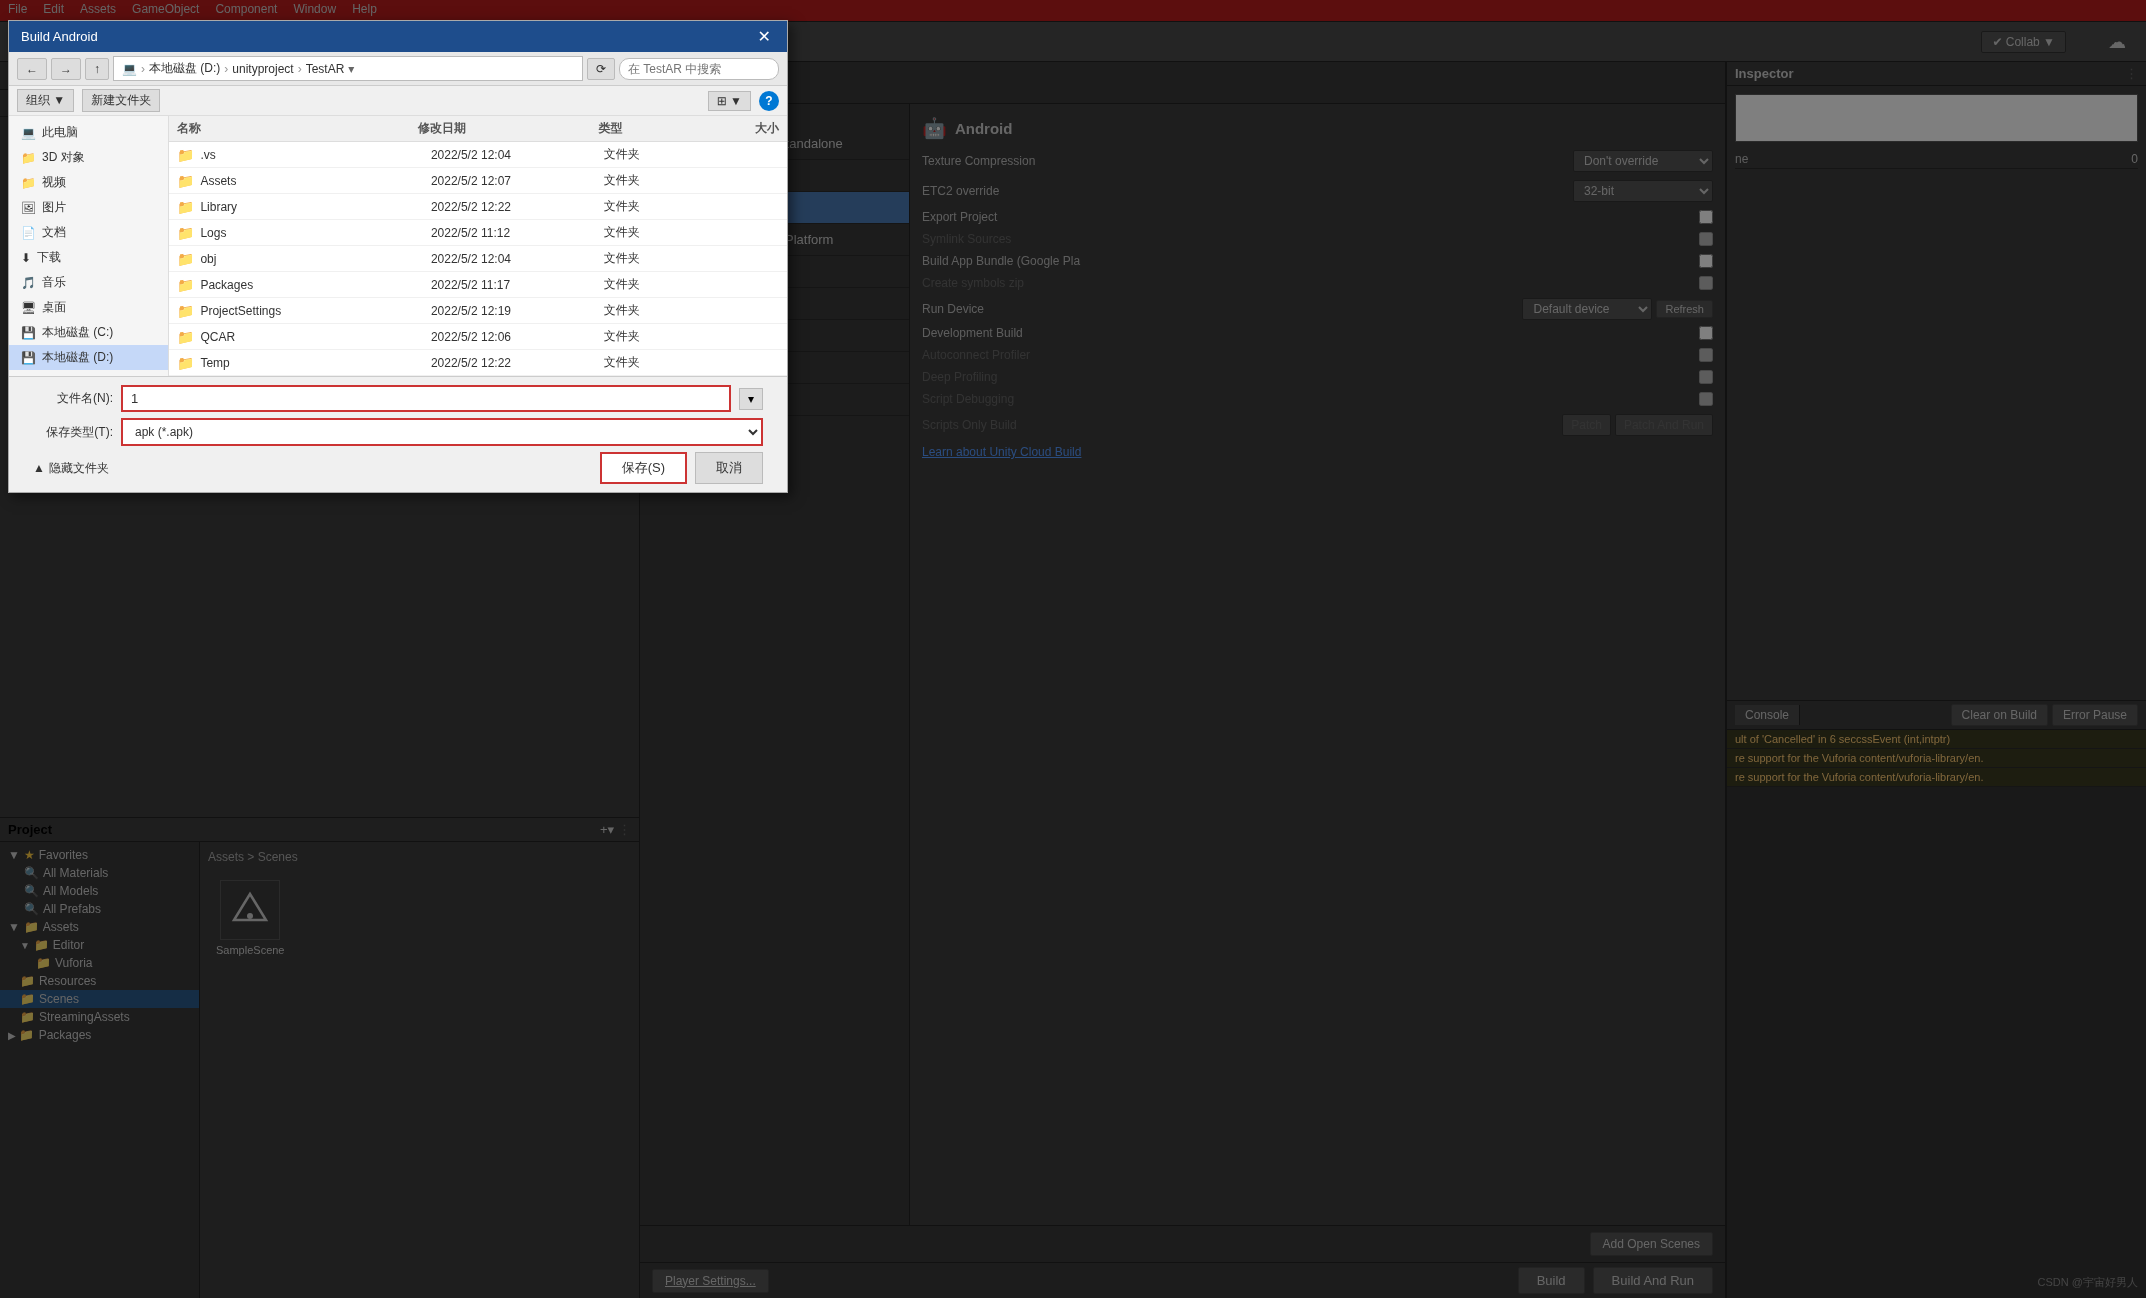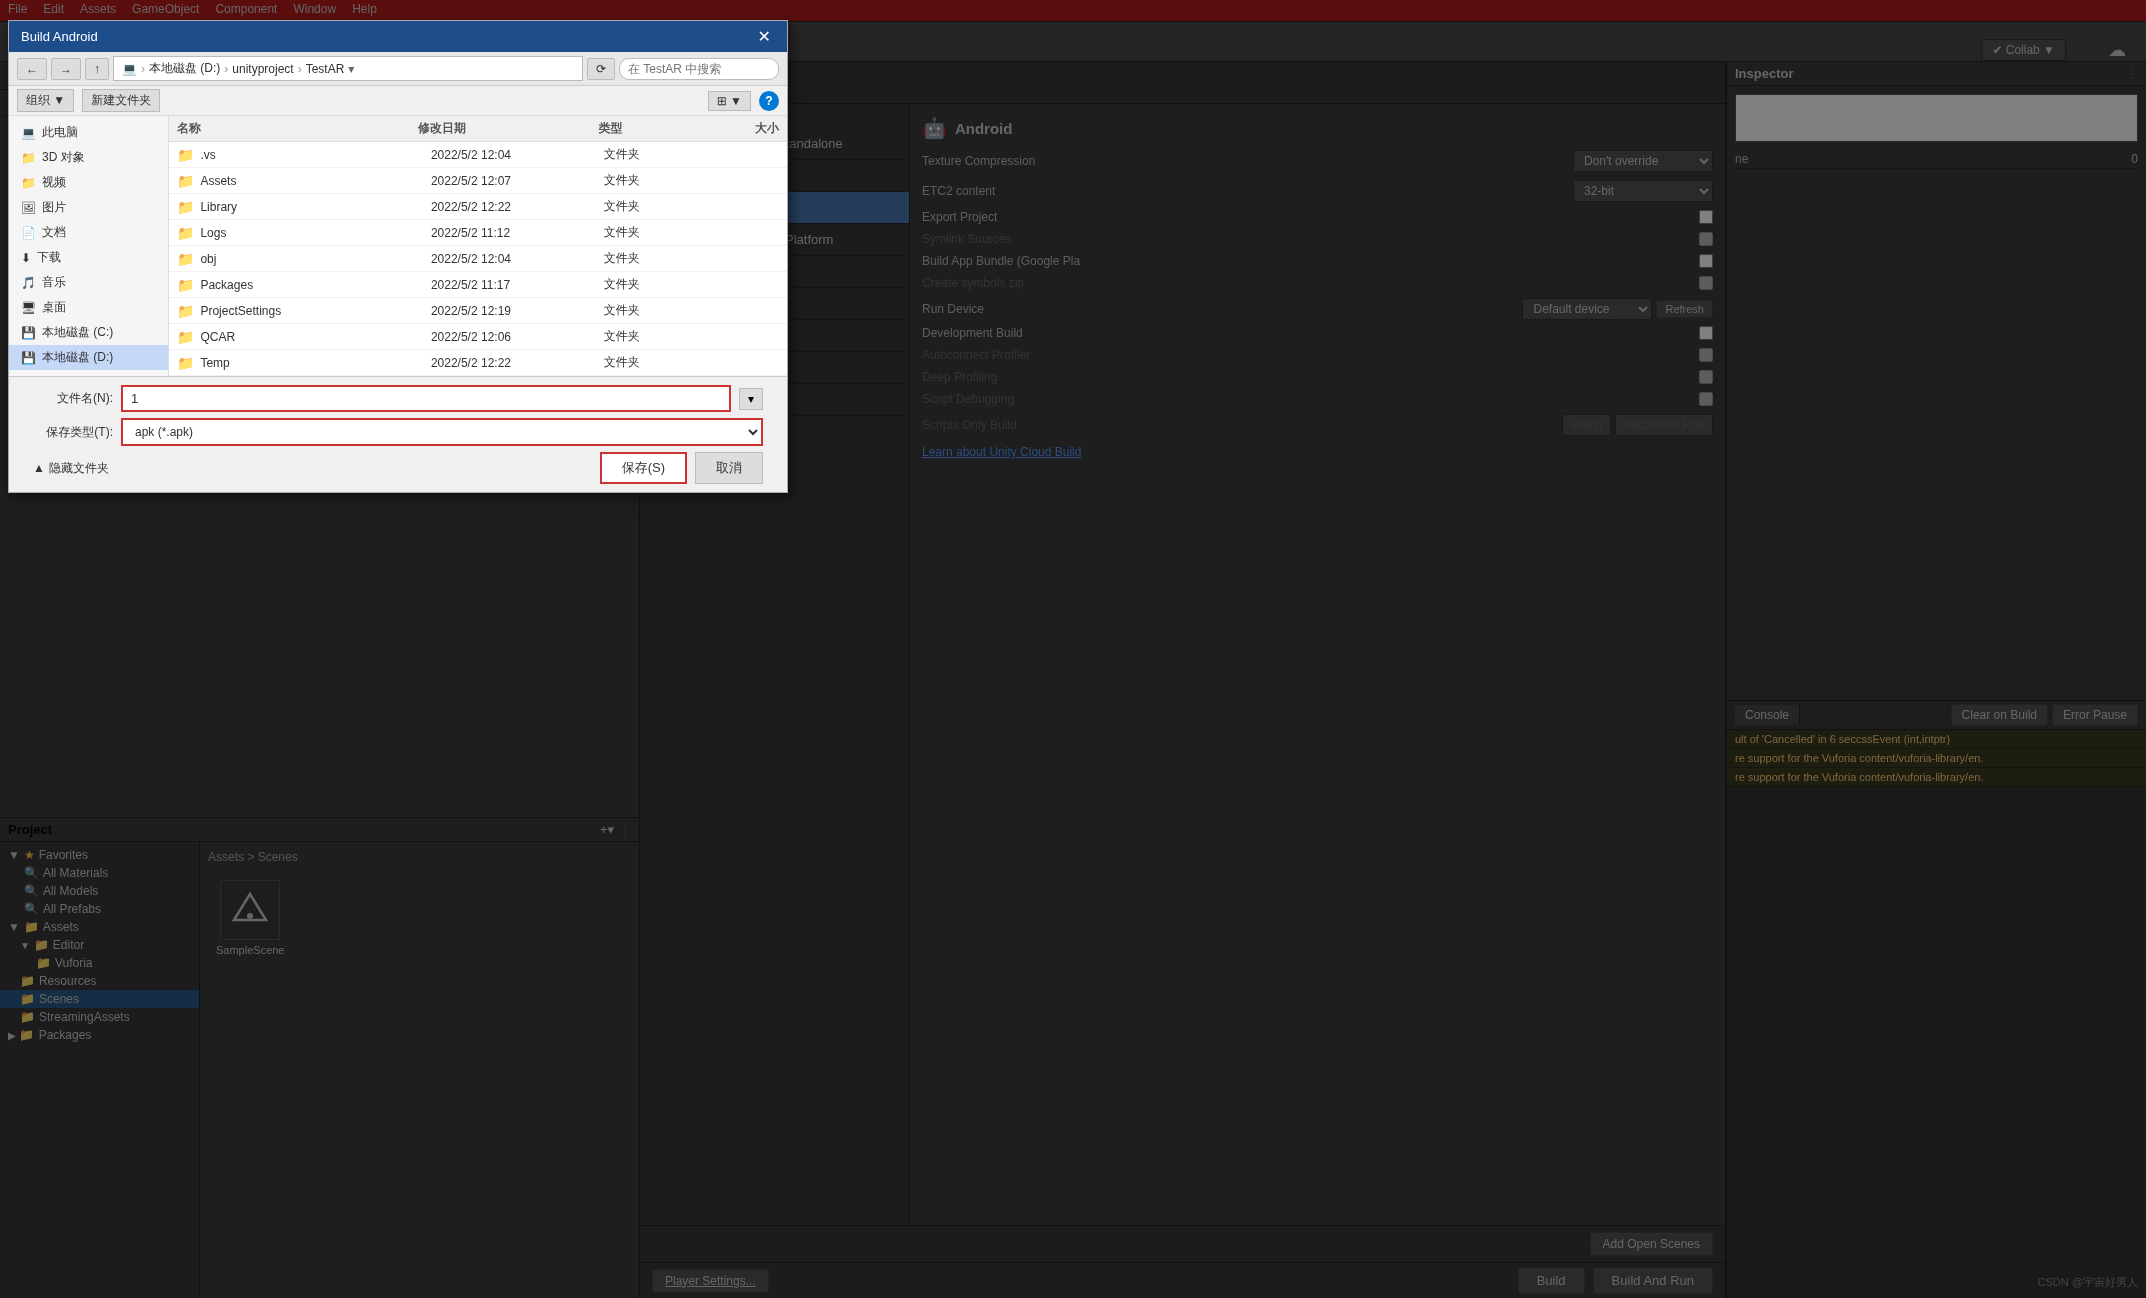--- a/index.html
+++ b/index.html
@@ -9,21 +9,21 @@
     .unity-top-bar {
       position: absolute; top: 0; left: 0; right: 0; height: 22px;
       background: #b91c1c; display: flex; 
       border-bottom: 1px solid #222;
     }
     .menu-item { color: #ccc; padding: 2px 8px; font-size: 12px; cursor: pointer; }
 
     
     .unity-toolbar {
       position: absolute; top: 22px; left: 0; right: 0; height: 40px;
-      background: #4a4a4a; display: flex; align-items: flex-end;
+      background: #4a4a4a; display: flex; align-items: center;
       border-bottom: 1px solid #222; padding: 0 8px; 
     }
     .toolbar-btn {
       background: #555; border: 1px solid #333; color: #ccc;
       padding: 3px 8px; cursor: pointer; font-size: 12px; border-radius: 2px;
     }
     .collab-btn {
       position: absolute; right: 80px;
       background: #555; border: 1px solid #333; color: #ccc;
       padding: 3px 10px; cursor: pointer; font-size: 12px; border-radius: 2px;
@@ -494,21 +494,21 @@
           </div>
 
           <div class="build-option-row">
             <span class="build-option-label">Texture Compression</span>
             <select class="dropdown-select">
               <option>Don't override</option>
             </select>
           </div>
 
           <div class="build-option-row">
-            <span class="build-option-label">ETC2 content</span>
+            <span class="build-option-label">ETC2 override</span>
             <select class="dropdown-select">
               <option>32-bit</option>
             </select>
           </div>
 
           <div class="build-option-row">
             <span class="build-option-label">Export Project</span>
             <input type="checkbox" class="checkbox-input" style="">
           </div>
 

